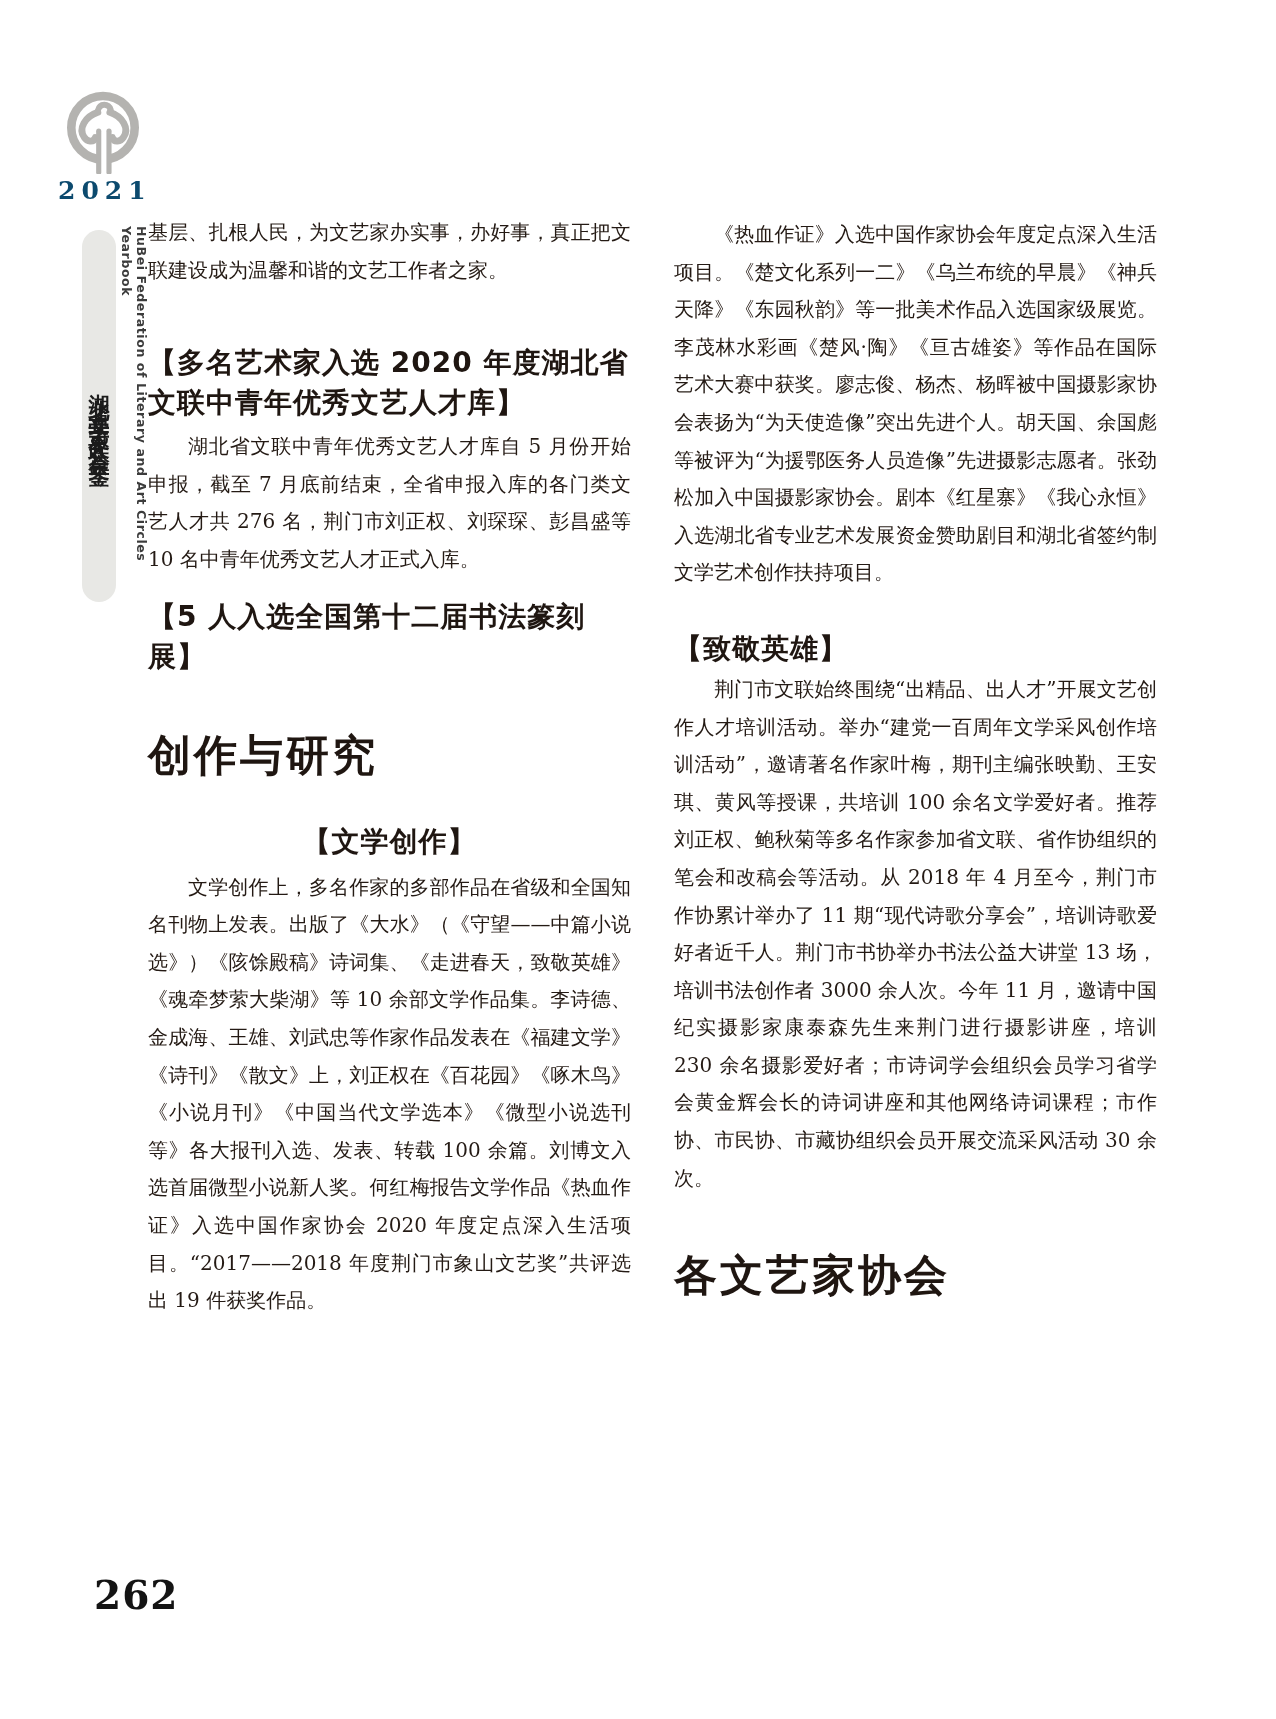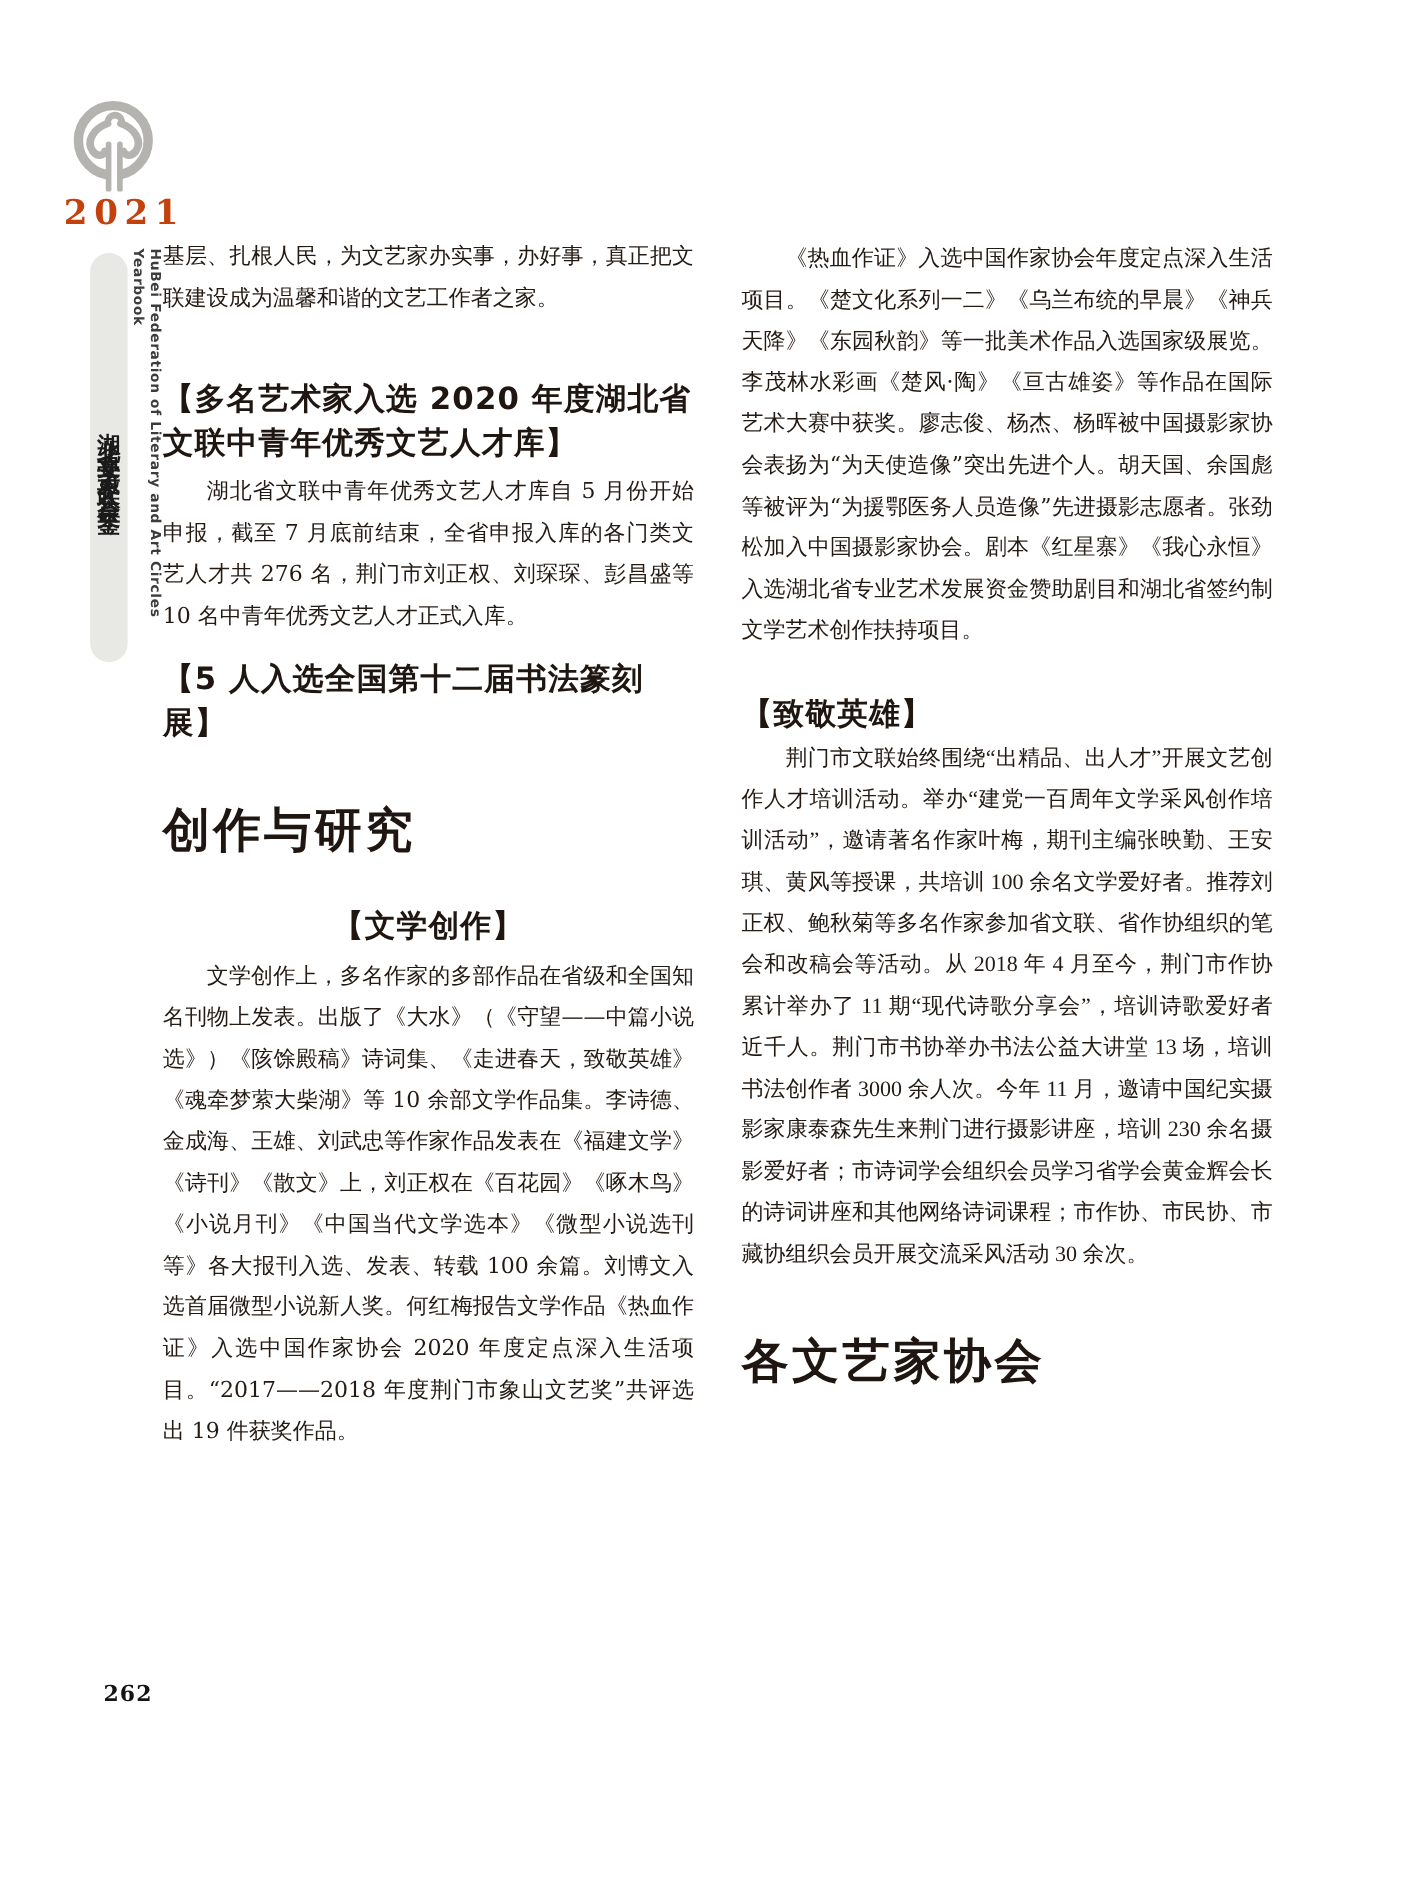--- a/index.html
+++ b/index.html
@@ -4,22 +4,22 @@
 <style>
   html,body{margin:0;padding:0;background:#ffffff;}
   body{width:1276px;height:1719px;position:relative;overflow:hidden;
        font-family:"DejaVu Serif","Liberation Serif",serif;color:#241a14;}
 
   .page{position:absolute;inset:0;background:#ffffff;}
 
   
   .logo-block{position:absolute;left:58px;top:90px;width:90px;}
   .logo-block svg{display:block;margin:0 auto;}
-  .brand-year{margin-top:2px;text-align:center;font-size:31px;font-weight:bold;
-              letter-spacing:6px;color:#c2410c;font-family:"DejaVu Serif","Liberation Serif",serif;}
+  .brand-year{margin-top:2px;text-align:center;font-size:25px;font-weight:bold;
+              letter-spacing:6px;color:#0c4a6e;font-family:"DejaVu Serif","Liberation Serif",serif;}
 
   
   .sidebar-cn{position:absolute;left:82px;top:230px;width:34px;height:372px;
               background:#e8e8e5;border-radius:17px;
               display:flex;align-items:center;justify-content:center;}
   .sidebar-cn .vtext{writing-mode:vertical-rl;text-orientation:upright;
               font-family:"DejaVu Sans","Liberation Sans",sans-serif;
               font-weight:bold;font-size:21px;letter-spacing:6px;color:#1b1b1b;}
   .sidebar-en{position:absolute;left:119px;top:226px;height:390px;
               writing-mode:vertical-rl;
@@ -47,25 +47,25 @@
   .col-left .p1{margin-top:5px;}
   .col-left .h2{margin-top:18px;}
   .col-left .p2{margin-top:22px;}
   .col-left .ch{margin-top:52px;}
   .col-left .h3{margin-top:41px;text-align:center;}
   .col-left .p3{margin-top:7px;}
 
   .col-right .h1{margin-top:36px;}
   .col-right .p1{margin-top:16px;}
   .col-right .h2{margin-top:37px;}
-  .col-right .p2{margin-top:2px;font-family:Liberation Serif, serif;}
+  .col-right .p2{margin-top:2px;}
   .col-right .ch{margin-top:52px;}
 
   
-  .page-num{position:absolute;left:94px;top:1527px;font-size:20px;font-weight:bold;
+  .page-num{position:absolute;left:94px;top:1572px;font-size:39px;font-weight:bold;
             font-family:"DejaVu Serif","Liberation Serif",serif;color:#141414;letter-spacing:1px;}
 </style>
 </head>
 <body>
 
 <div class="page">
 
   <div class="logo-block">
     <span>
       <svg width="86" height="84" viewBox="0 0 100 98" aria-hidden="true">

